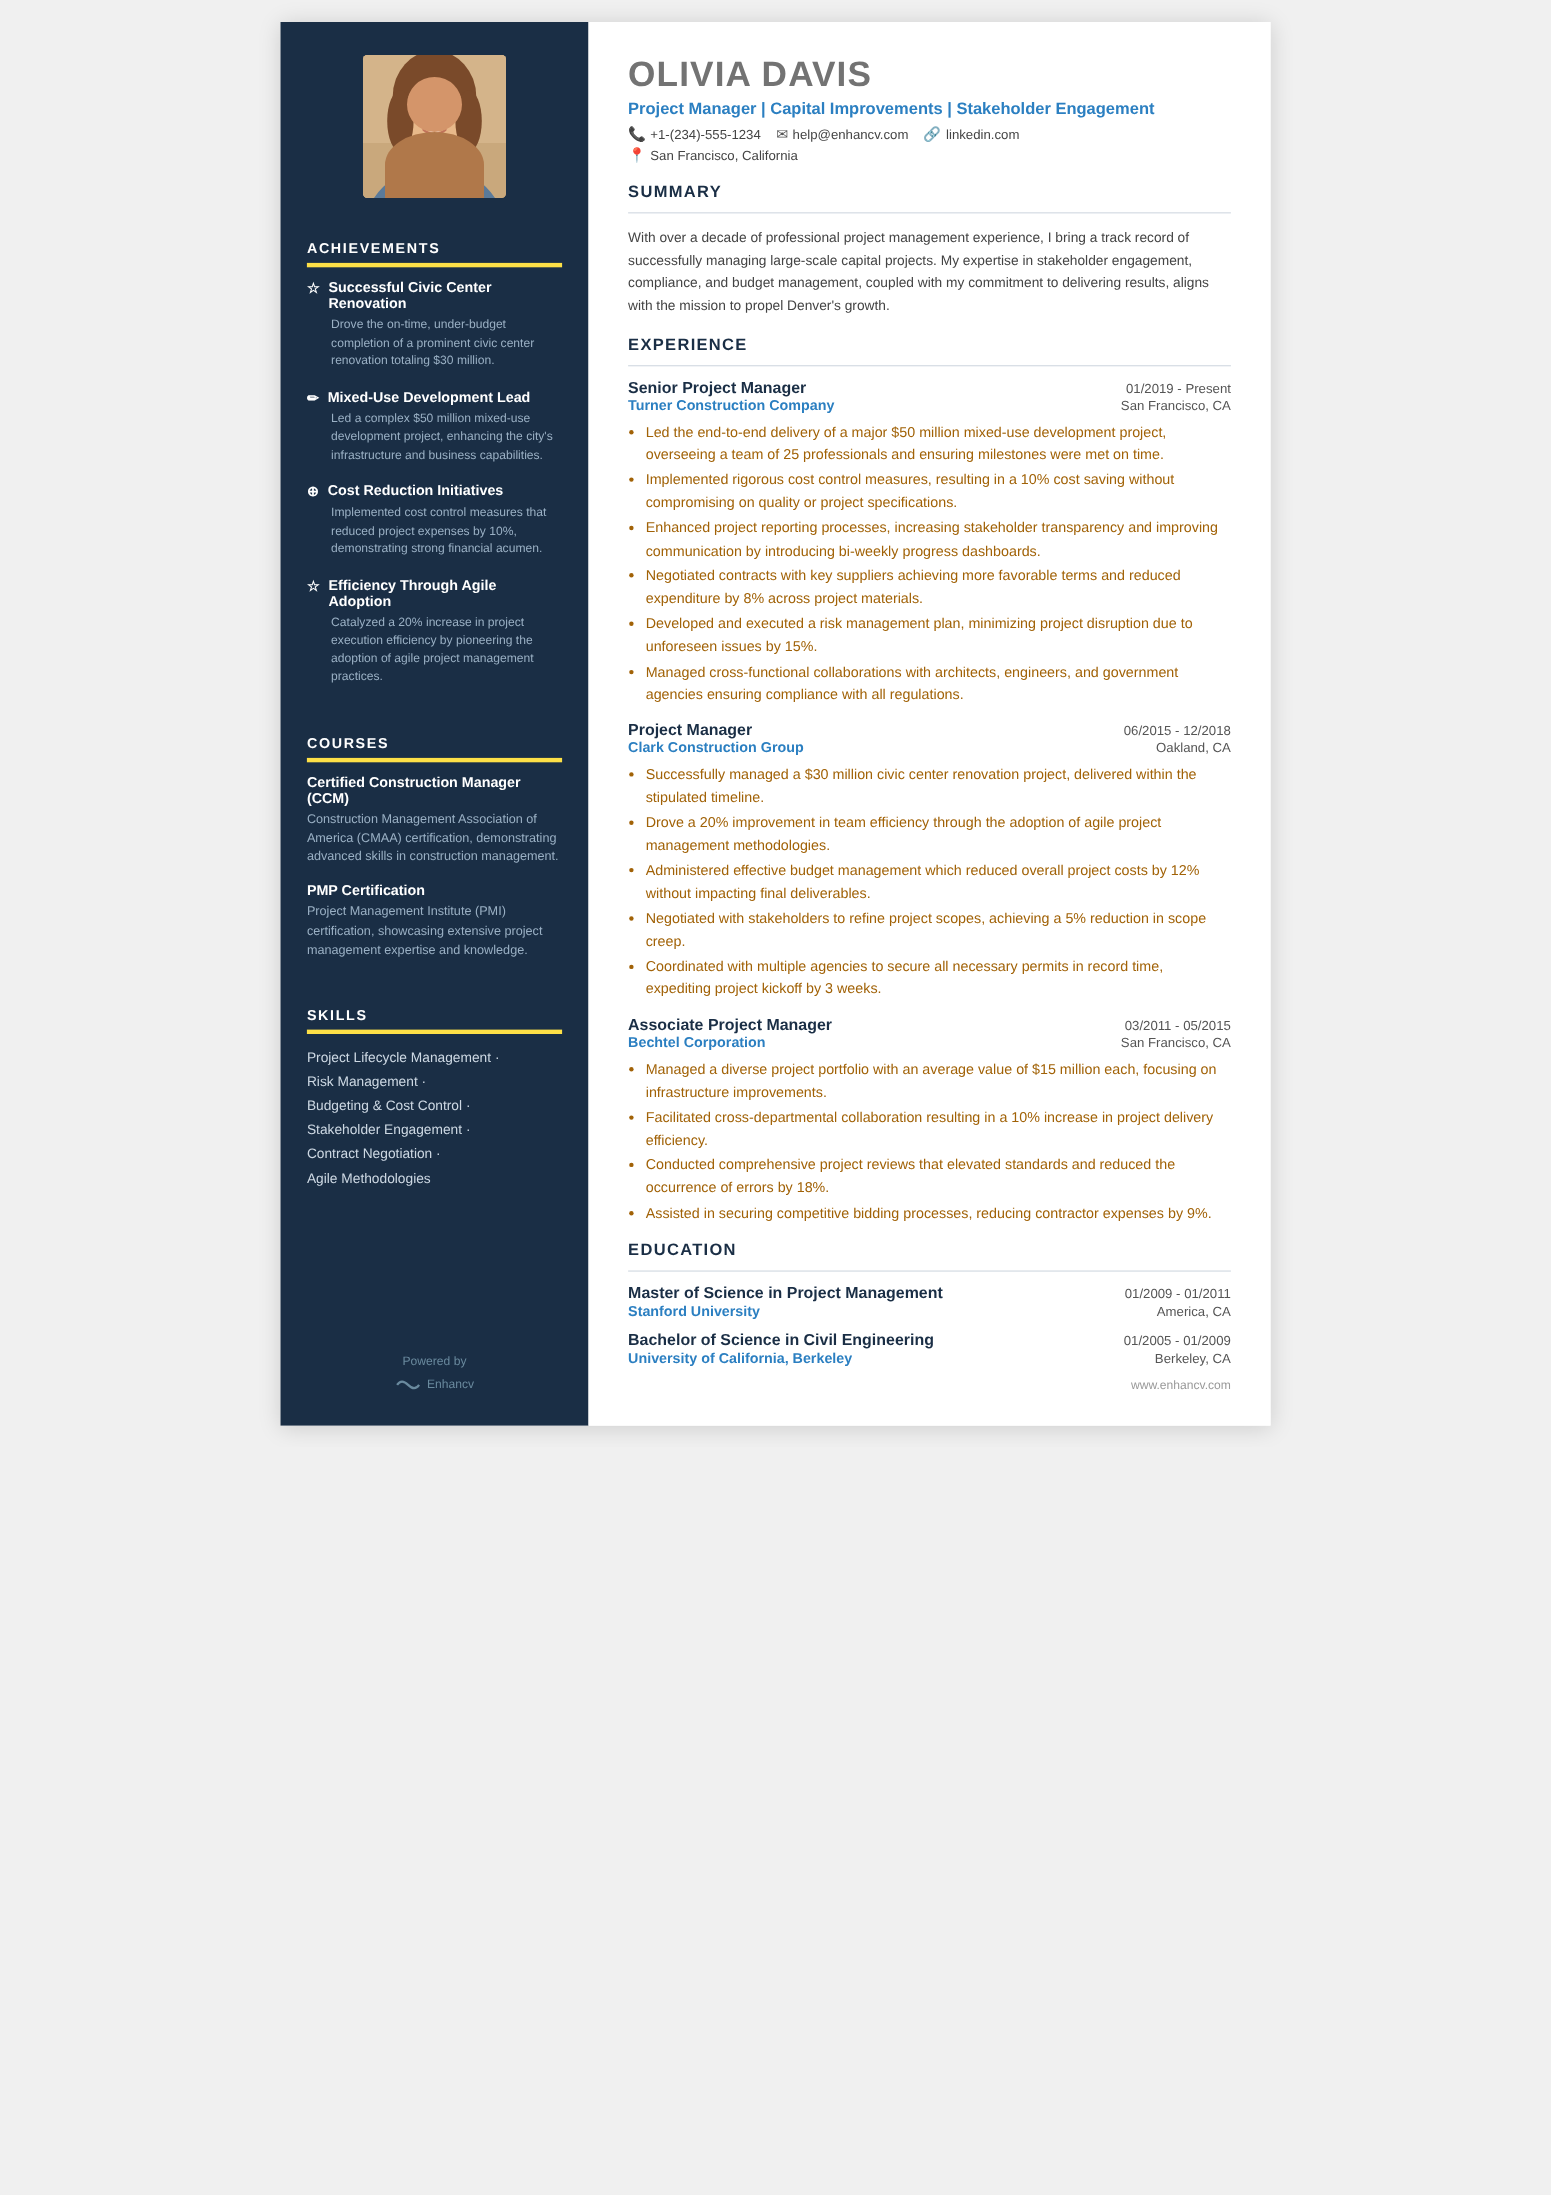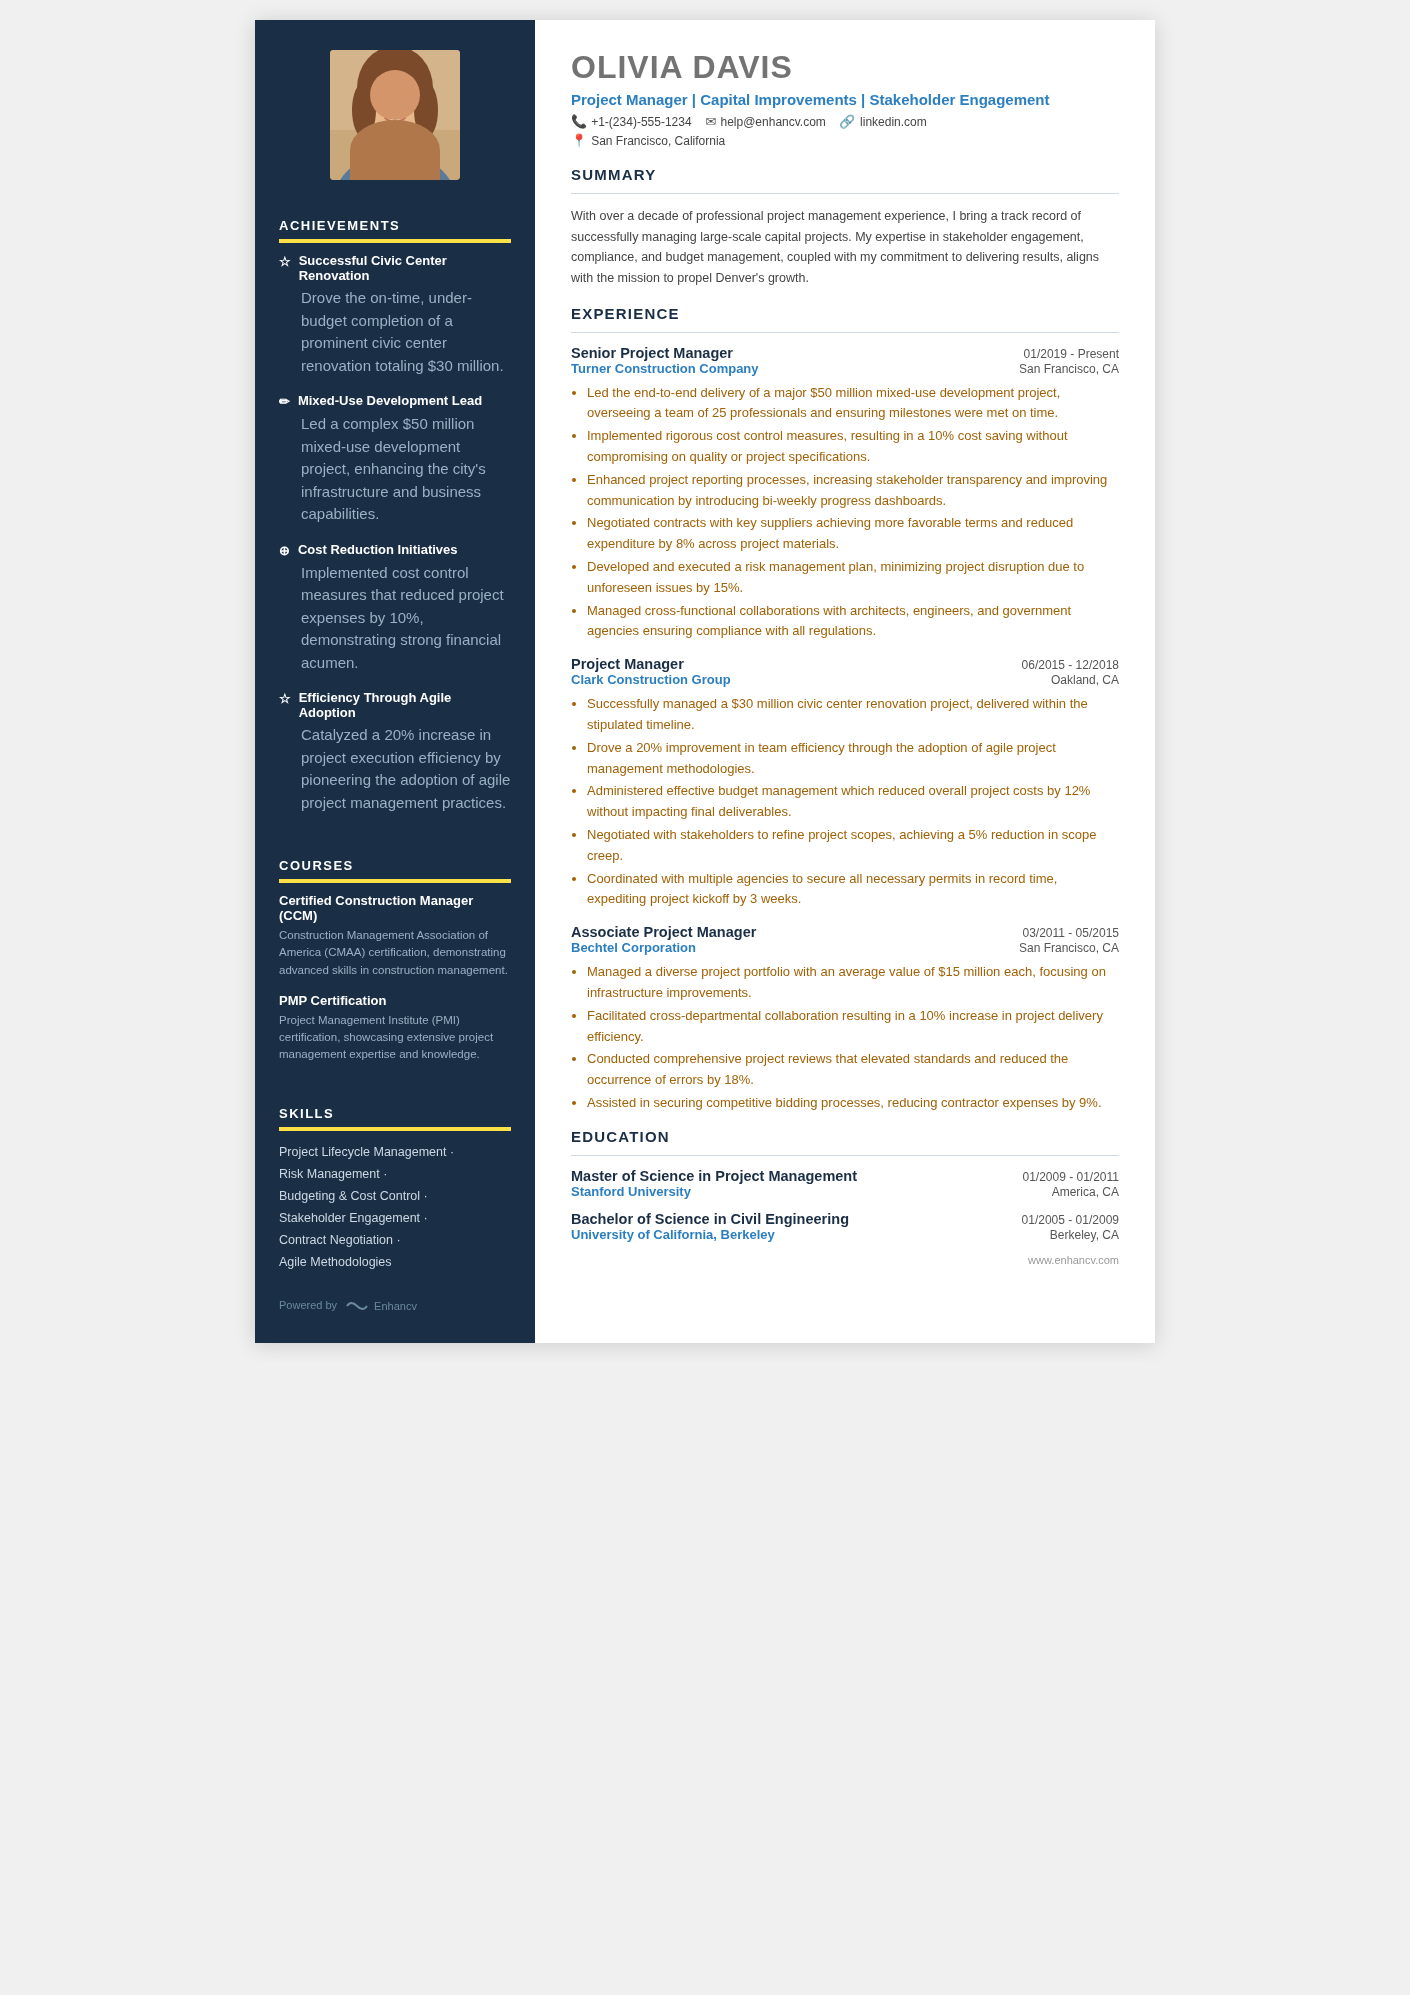--- a/index.html
+++ b/index.html
@@ -88,21 +88,21 @@
       font-weight: 600;
       color: #fff;
       margin-bottom: 4px;
     }
     .achievement-icon {
       margin-top: 1px;
       flex-shrink: 0;
       font-size: 13px;
     }
     .achievement-desc {
-      font-size: 15px;
+      font-size: 11px;
       color: #9ab0c4;
       line-height: 1.5;
       padding-left: 22px;
     }
     .skill-item {
       font-size: 12.5px;
       color: #cdd8e3;
       padding: 4px 0;
       display: flex;
       align-items: center;
@@ -119,23 +119,25 @@
     }
     .course-desc {
       font-size: 11.5px;
       color: #9ab0c4;
       line-height: 1.5;
     }
     .sidebar-footer {
       margin-top: auto;
       padding: 16px 24px 0 24px;
       display: flex;
+      align-items: center;
       gap: 8px;
       font-size: 11px;
       color: #6a8a9e;
+      flex-direction: column;
     }
     .enhancv-logo {
       display: flex;
       align-items: center;
       gap: 5px;
       color: #6a8a9e;
       font-size: 11px;
     }
     
     .main {

